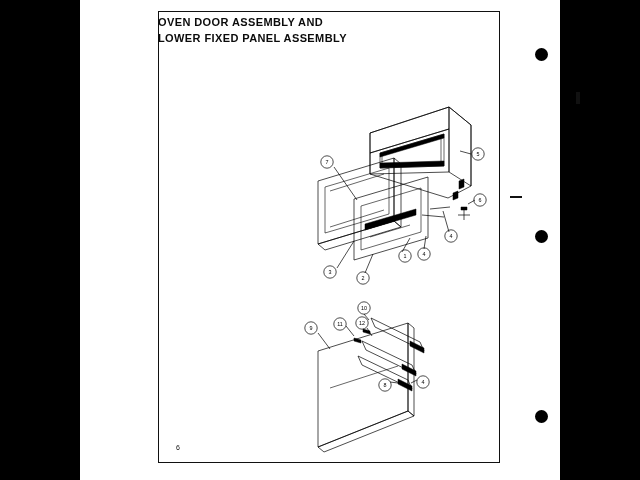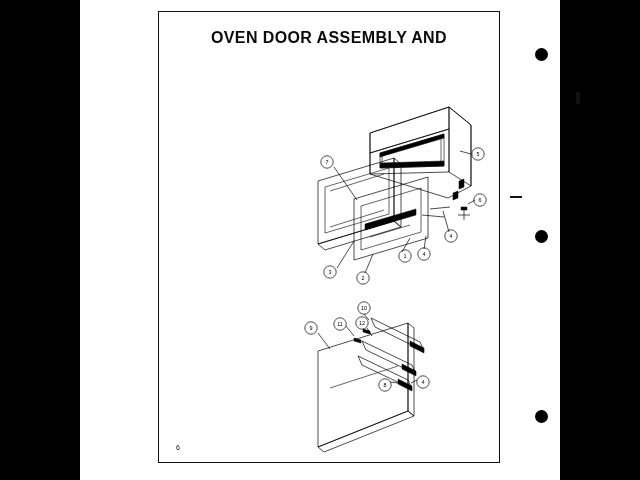--- a/index.html
+++ b/index.html
@@ -32,24 +32,24 @@
     left: 78px;
     top: 11px;
     width: 342px;
     height: 452px;
     border: 1.5px solid #111;
     box-sizing: border-box;
   }
   .title {
     position: absolute;
     left: 78px;
-    top: 30px;
+    top: 14px;
     width: 342px;
-    text-align: center;
-    font-size: 16px;
+    text-align: left;
+    font-size: 11px;
     font-weight: bold;
     letter-spacing: 0.4px;
     color: #0b0b0b;
     line-height: 16px;
   }
   .title .l2 { display: block; }
 
   .page-num {
     position: absolute;
     left: 96px;
@@ -101,20 +101,21 @@
 <body>
 
 <div id="root">
 
   <div class="page">
 
     <div class="page-frame"></div>
 
     <div class="title">
       <span>OVEN DOOR ASSEMBLY AND</span>
+      <span class="l2">LOWER FIXED PANEL ASSEMBLY</span>
     </div>
 
     <svg class="art" viewBox="0 0 342 452">
 
       <g>
         <path class="ln" d="M212,122 L291,96 L313,114 L313,175 L290,187 L212,163 Z" fill="#fff"></path>
         <path class="ln" d="M212,122 L291,96 L291,118 L212,142 Z" fill="#fff"></path>
         <path class="ln" d="M291,96 L313,114 L313,175 L291,161 Z" fill="#fff"></path>
         <path class="ln" d="M212,142 L291,118 L291,161 L212,163 Z" fill="#fff"></path>
 

